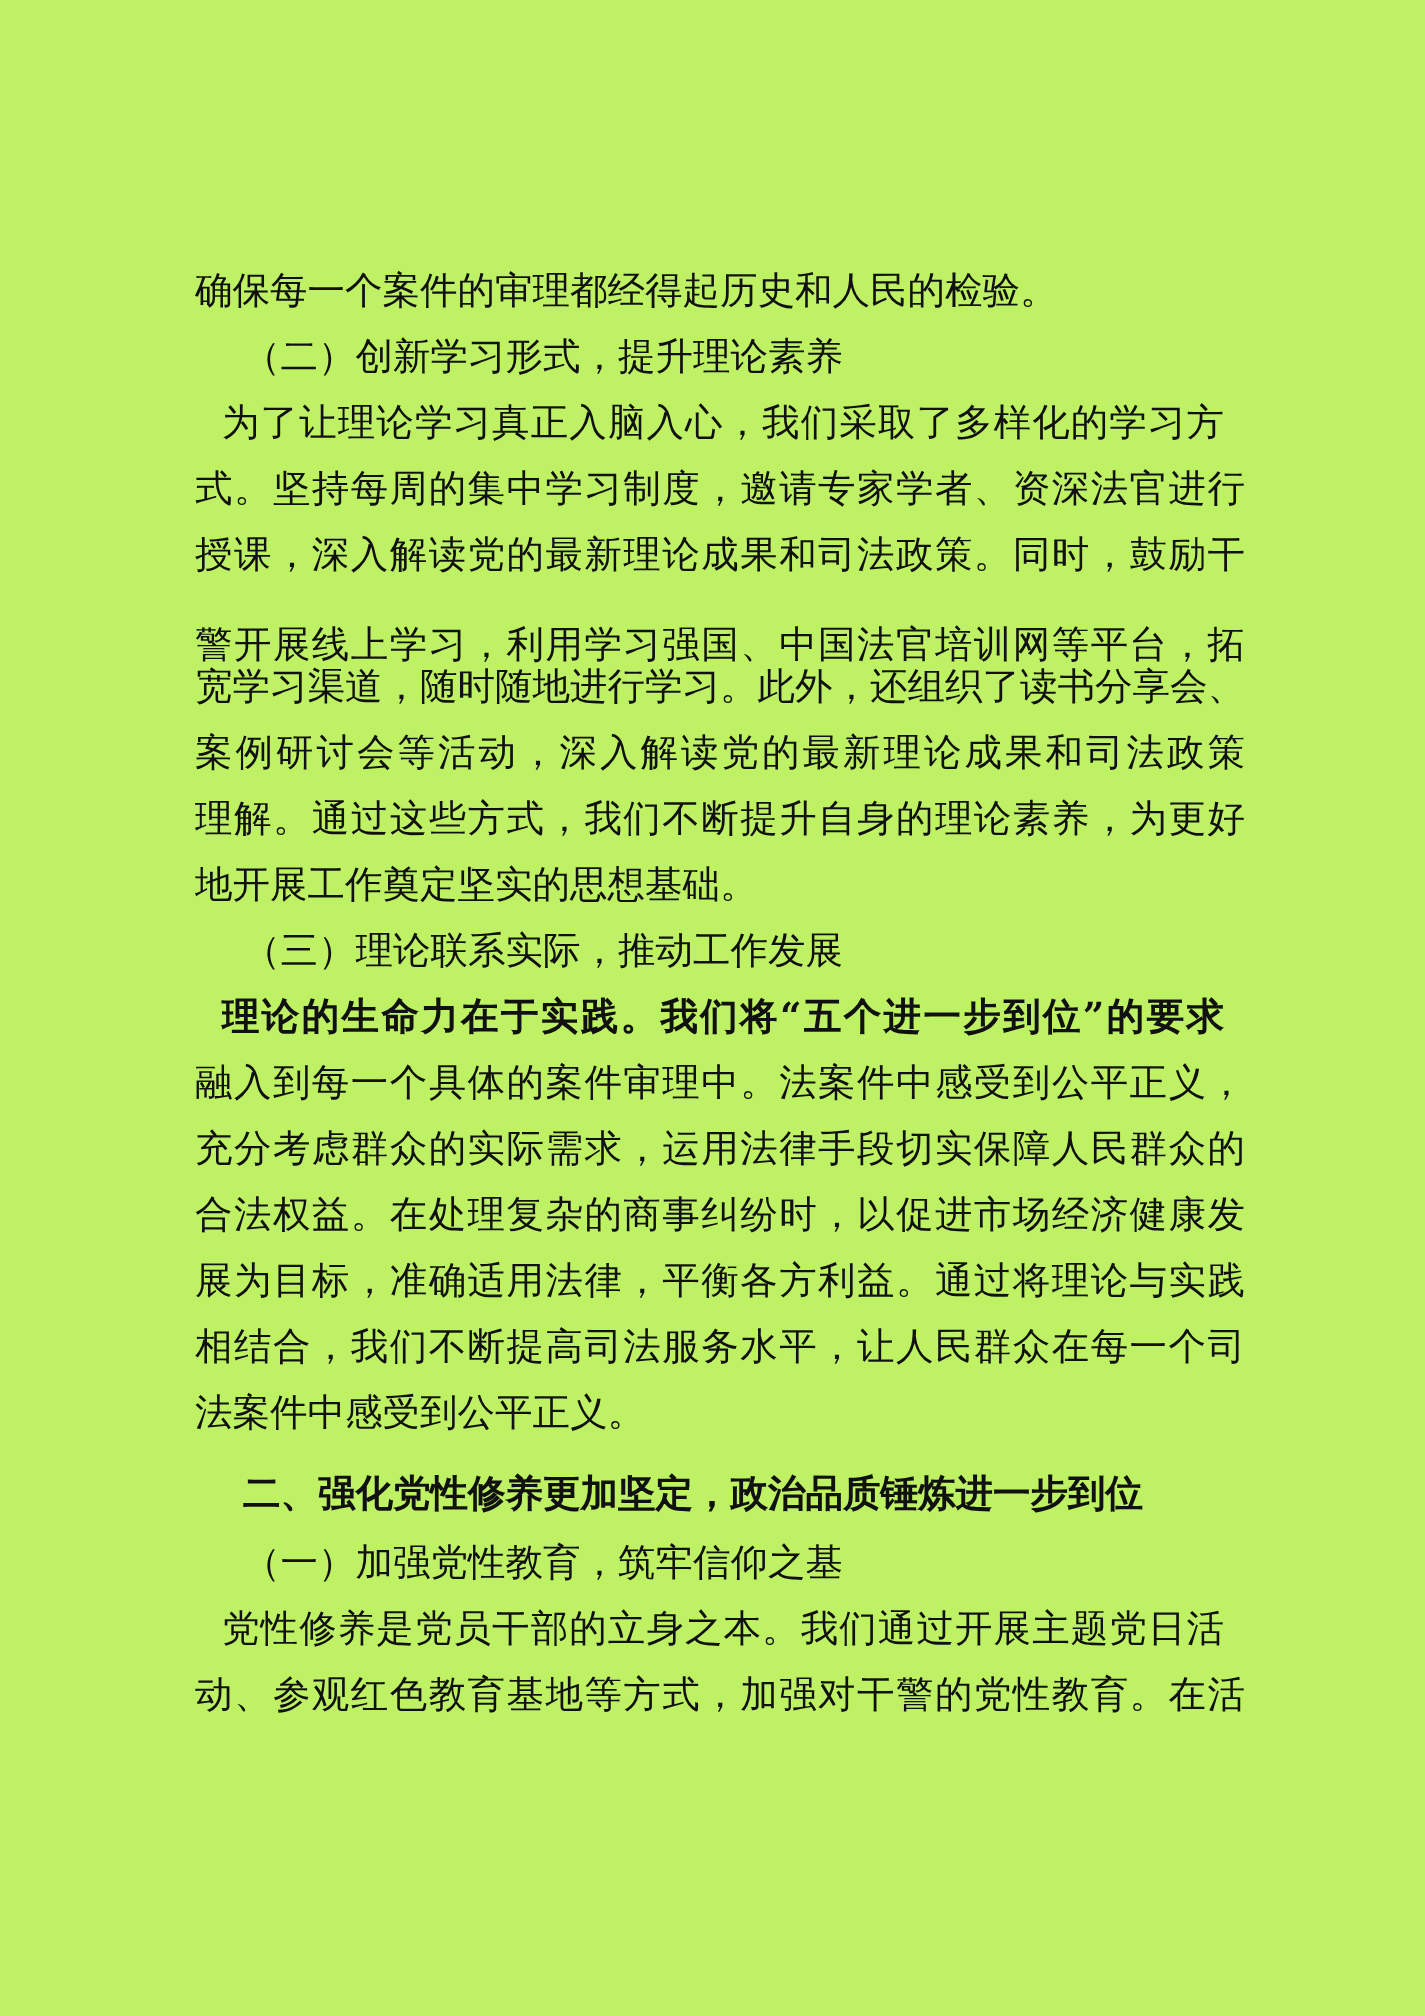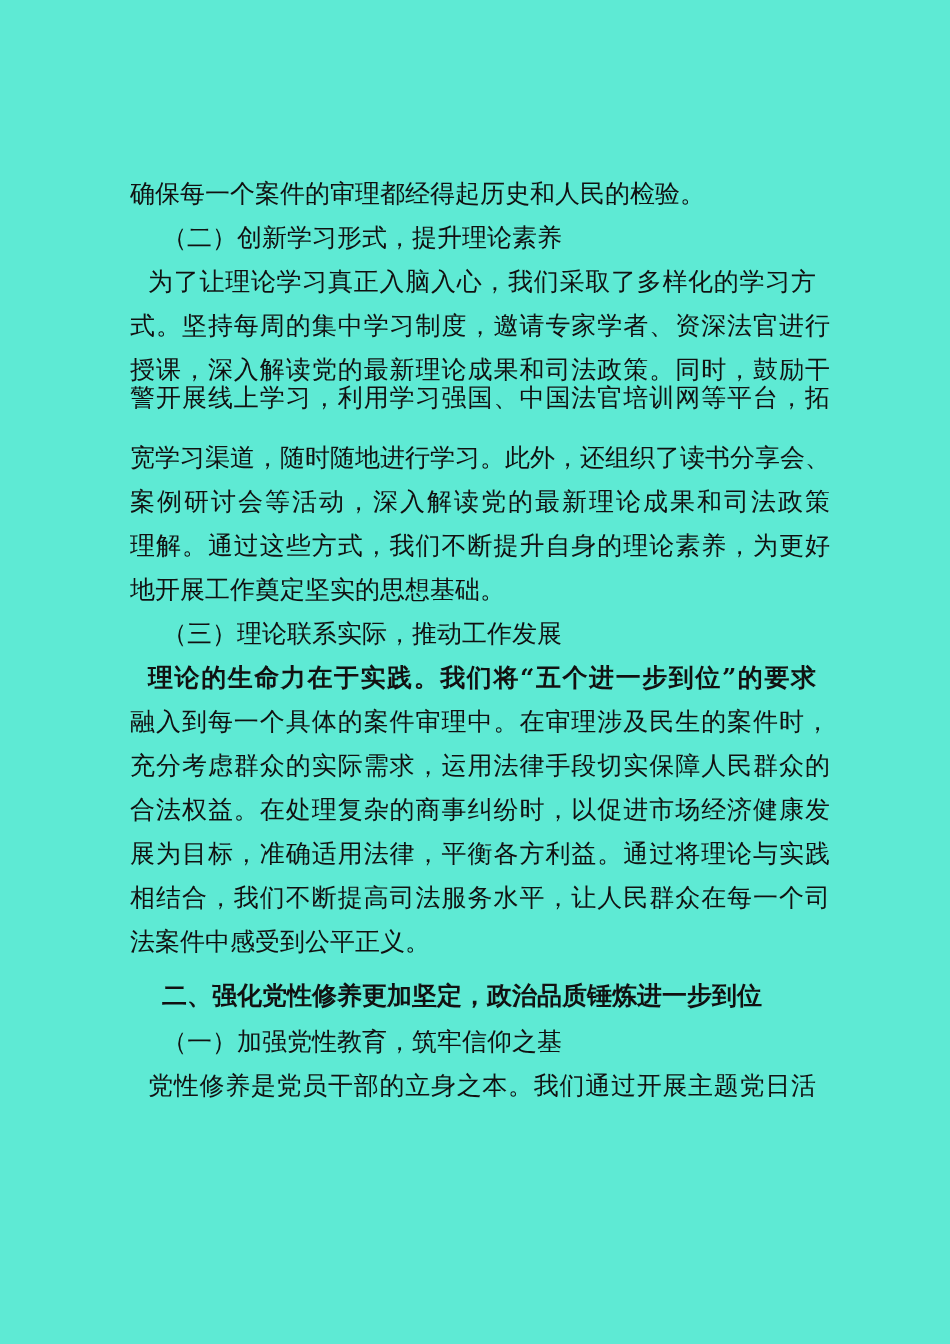--- a/index.html
+++ b/index.html
@@ -1,17 +1,17 @@
 <!DOCTYPE html>
 <html><head>
   <meta charset="utf-8">
   <style>
     html, body { margin: 0; padding: 0; background: #ffffff; }
     body { width: 950px; height: 1344px; position: relative; overflow: hidden; }
-    .page { position: absolute; left: 0; top: 0; width: 950px; height: 1344px; background: #5eead4; }
+    .page { position: absolute; left: 0; top: 0; width: 950px; height: 1344px; background: #bef264; }
     .line {
       position: absolute;
       left: 130px;
       width: 700px;
       height: 36px;
       font-family: "DejaVu Serif", "Liberation Serif", serif;
       font-size: 25px;
       line-height: 36px;
       color: #111111;
       white-space: nowrap;
@@ -26,29 +26,30 @@
   </style>
 </head>
 <body>
 
 <div class="page">
   <div class="line last" style="top:176px;">确保每一个案件的审理都经得起历史和人民的检验。</div>
   <div class="line sub" style="top:220px;">（二）创新学习形式，提升理论素养</div>
   <div class="line indent" style="top:264px;">为了让理论学习真正入脑入心，我们采取了多样化的学习方</div>
   <div class="line" style="top:308px;">式。坚持每周的集中学习制度，邀请专家学者、资深法官进行</div>
   <div class="line" style="top:352px;">授课，深入解读党的最新理论成果和司法政策。同时，鼓励干</div>
-  <div class="line" style="top:380px;">警开展线上学习，利用学习强国、中国法官培训网等平台，拓</div>
+  <div class="line" style="top:412px;">警开展线上学习，利用学习强国、中国法官培训网等平台，拓</div>
   <div class="line" style="top:440px;">宽学习渠道，随时随地进行学习。此外，还组织了读书分享会、</div>
   <div class="line" style="top:484px;">案例研讨会等活动，深入解读党的最新理论成果和司法政策</div>
   <div class="line" style="top:528px;">理解。通过这些方式，我们不断提升自身的理论素养，为更好</div>
   <div class="line last" style="top:572px;">地开展工作奠定坚实的思想基础。</div>
   <div class="line sub" style="top:616px;">（三）理论联系实际，推动工作发展</div>
   <div class="line indent" style="top:660px;font-weight:bold;">理论的生命力在于实践。我们将“五个进一步到位”的要求</div>
-  <div class="line" style="top:704px;">融入到每一个具体的案件审理中。在审理涉及民生的案件时，</div>
+  <div class="line" style="top:704px;">融入到每一个具体的案件审理中。法案件中感受到公平正义，</div>
   <div class="line" style="top:748px;">充分考虑群众的实际需求，运用法律手段切实保障人民群众的</div>
   <div class="line" style="top:792px;">合法权益。在处理复杂的商事纠纷时，以促进市场经济健康发</div>
   <div class="line" style="top:836px;">展为目标，准确适用法律，平衡各方利益。通过将理论与实践</div>
   <div class="line" style="top:880px;">相结合，我们不断提高司法服务水平，让人民群众在每一个司</div>
   <div class="line last" style="top:924px;">法案件中感受到公平正义。</div>
   <div class="line heading" style="top:980px;">二、强化党性修养更加坚定，政治品质锤炼进一步到位</div>
   <div class="line sub" style="top:1024px;">（一）加强党性教育，筑牢信仰之基</div>
   <div class="line indent" style="top:1068px;">党性修养是党员干部的立身之本。我们通过开展主题党日活</div>
+  <div class="line" style="top:1112px;">动、参观红色教育基地等方式，加强对干警的党性教育。在活</div>
 </div>
 
 </body></html>

